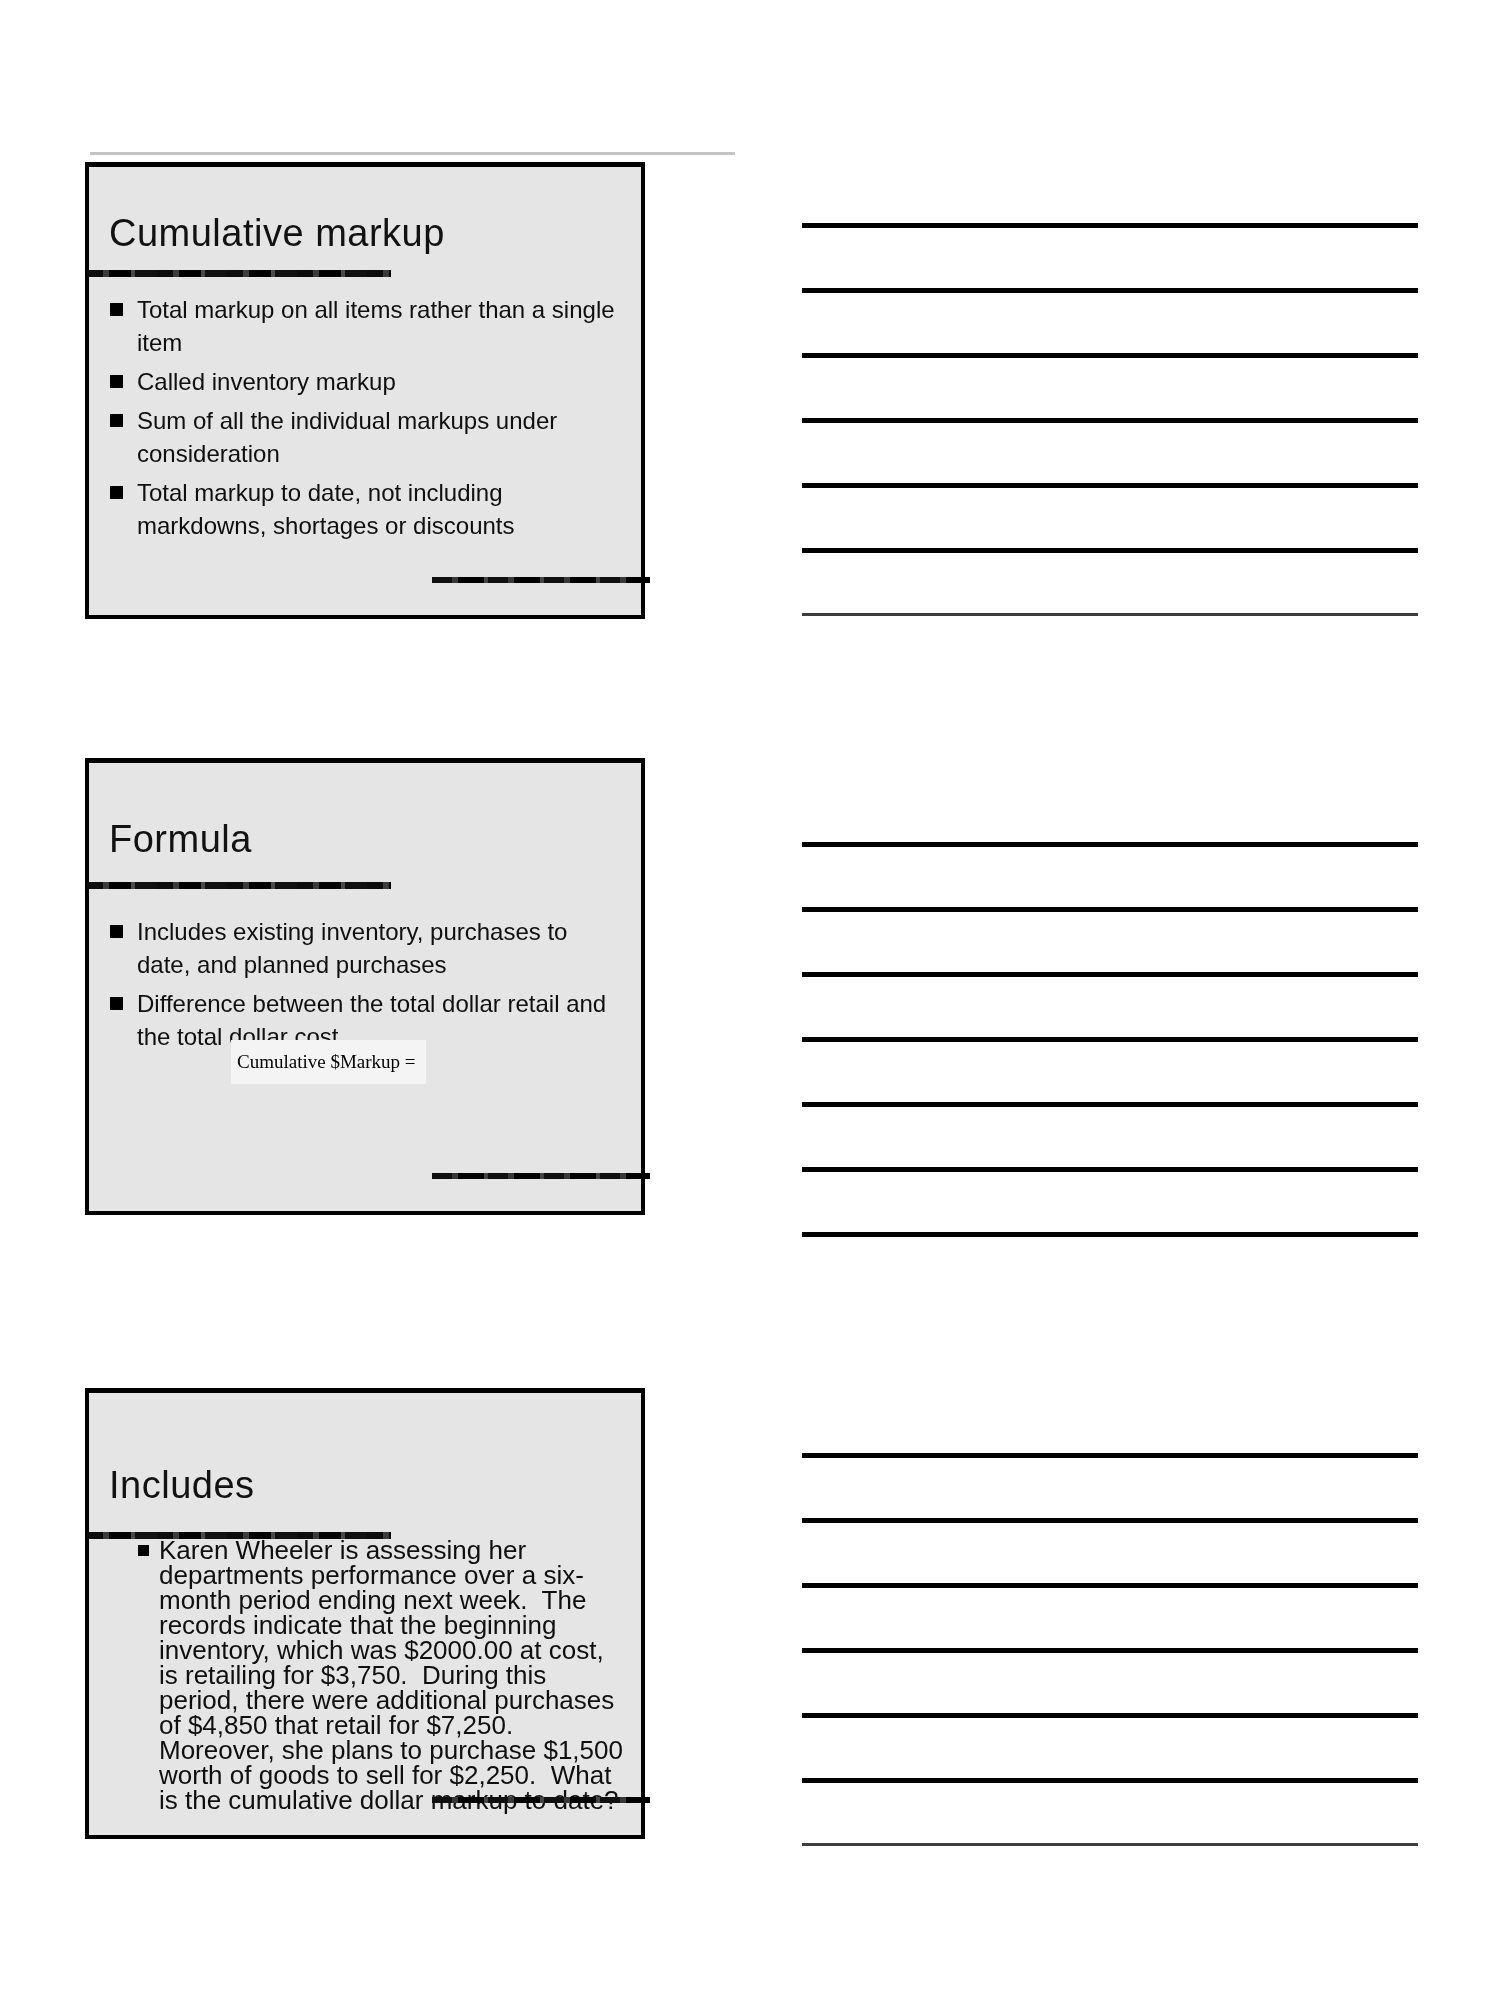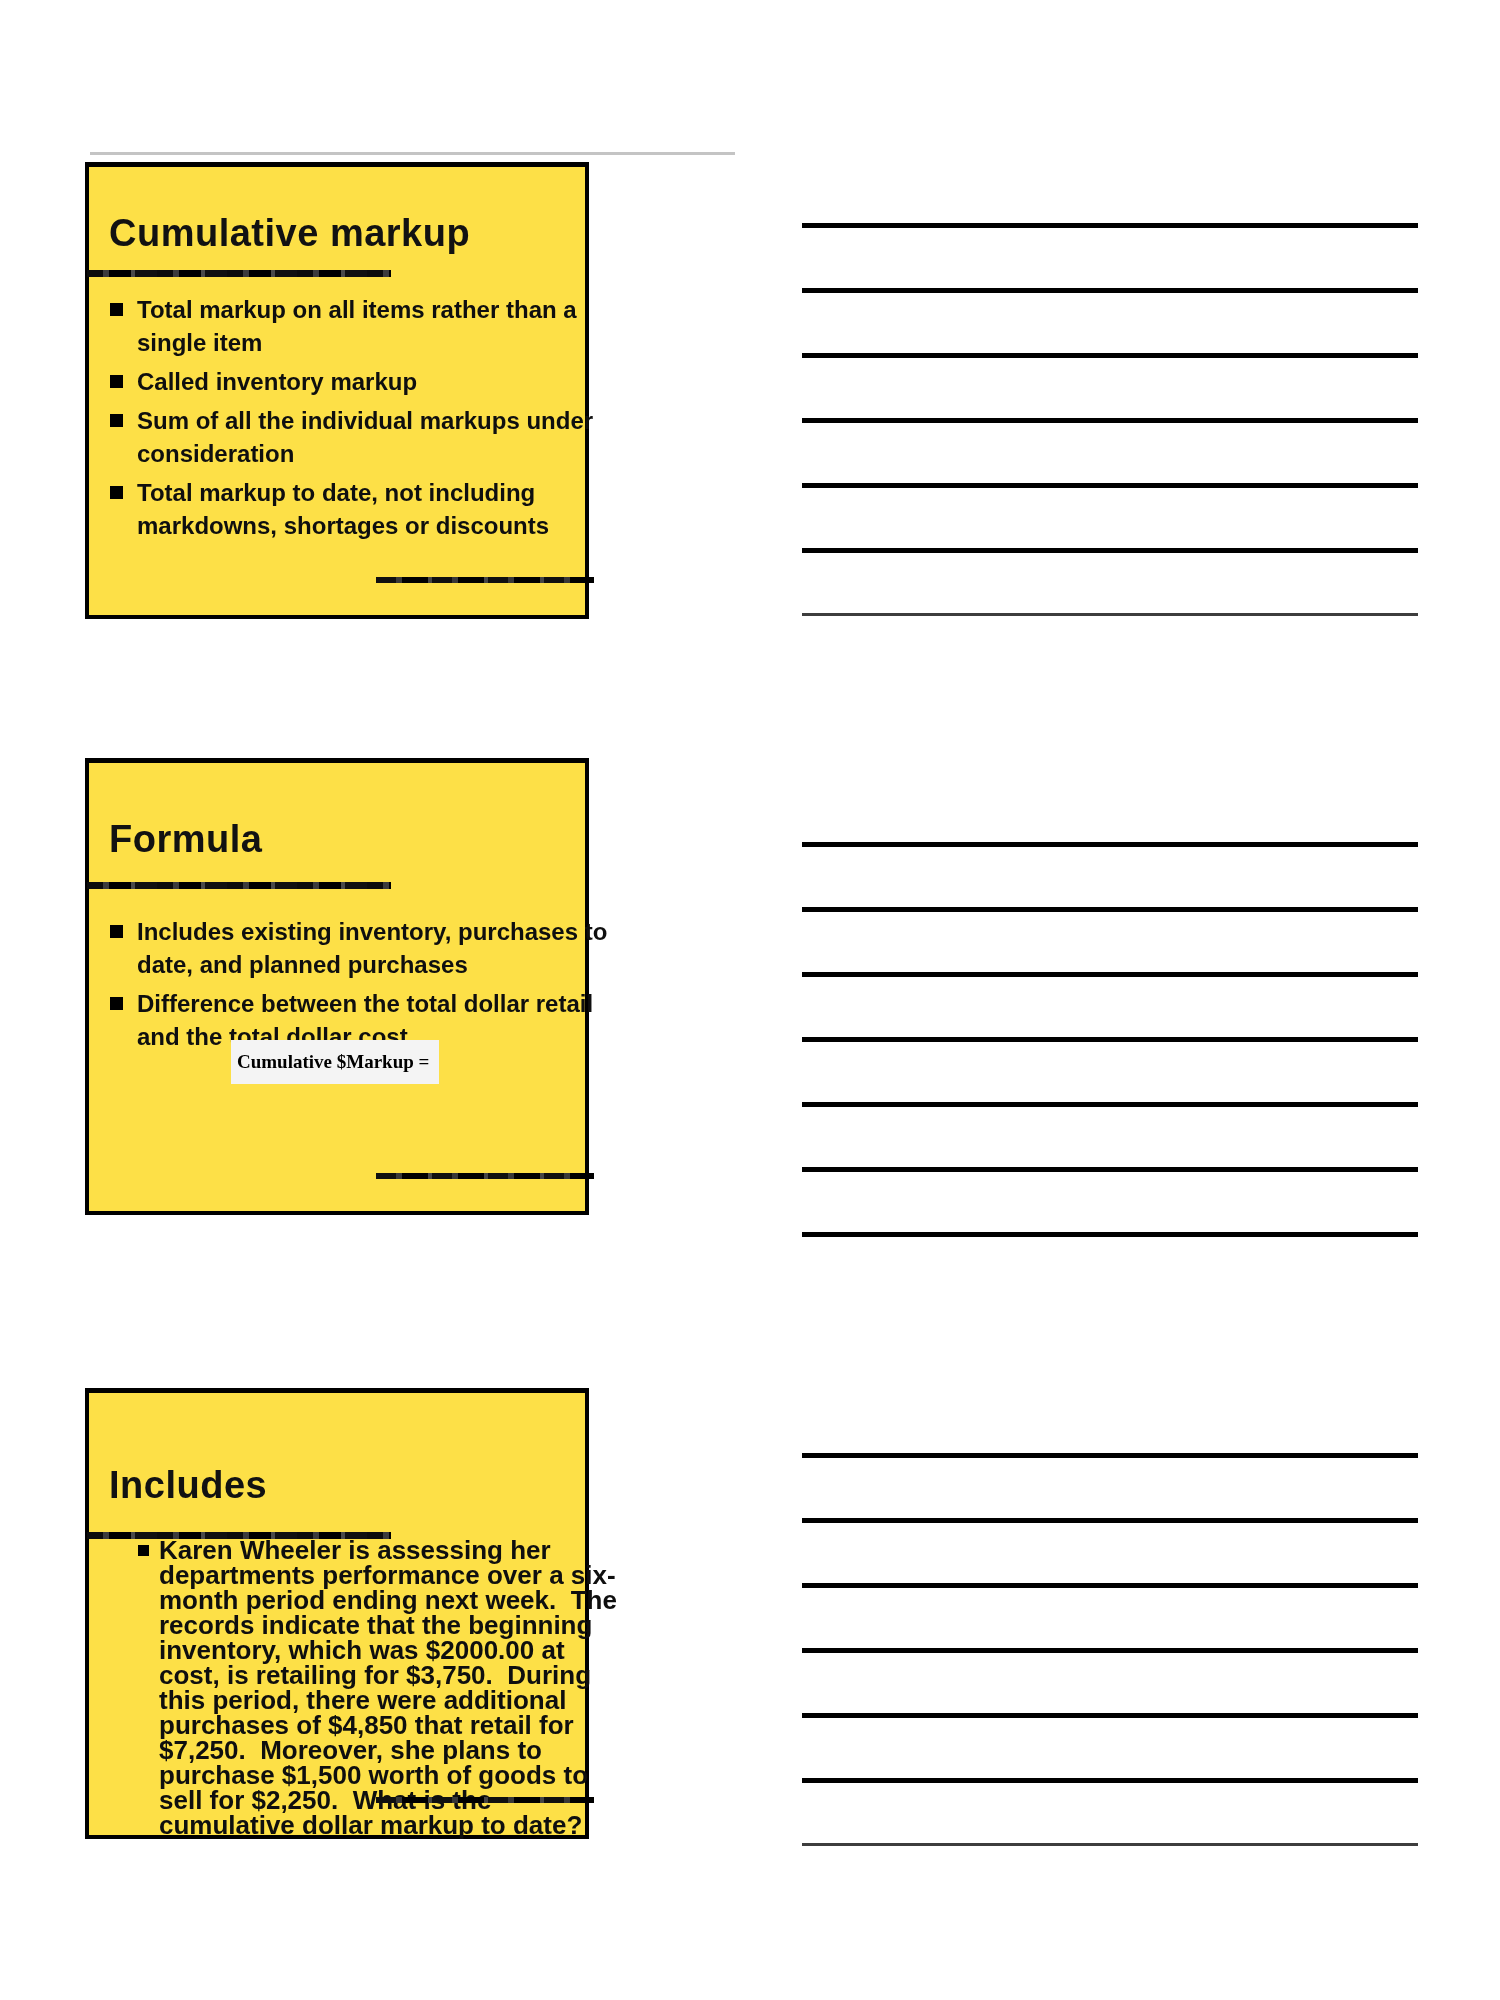--- a/index.html
+++ b/index.html
@@ -2,22 +2,22 @@
 <html><head>
 <meta charset="utf-8">
 <style>
   html,body{margin:0;padding:0;background:#ffffff;}
   .page{
     position:relative;width:1500px;height:2000px;background:#ffffff;
     font-family:"Liberation Sans", sans-serif;color:#0f0f0f;overflow:hidden;
   }
   
   .slide{
-    position:absolute;left:85px;width:504px;box-sizing:border-box;
-    background:#fde047;border:4px solid #000;border-top-width:5px;font-weight:bold;
+    position:absolute;left:85px;width:560px;box-sizing:border-box;
+    background:#e5e5e5;border:4px solid #000;border-top-width:5px;
   }
   #slide1{top:162px;height:457px;}
   #slide2{top:758px;height:457px;}
   #slide3{top:1388px;height:451px;}
 
   .slide-title{
     position:absolute;left:20px;font-size:38px;line-height:40px;
     letter-spacing:0.5px;color:#121212;white-space:nowrap;
   }
   #slide1 .slide-title{top:46px;}

